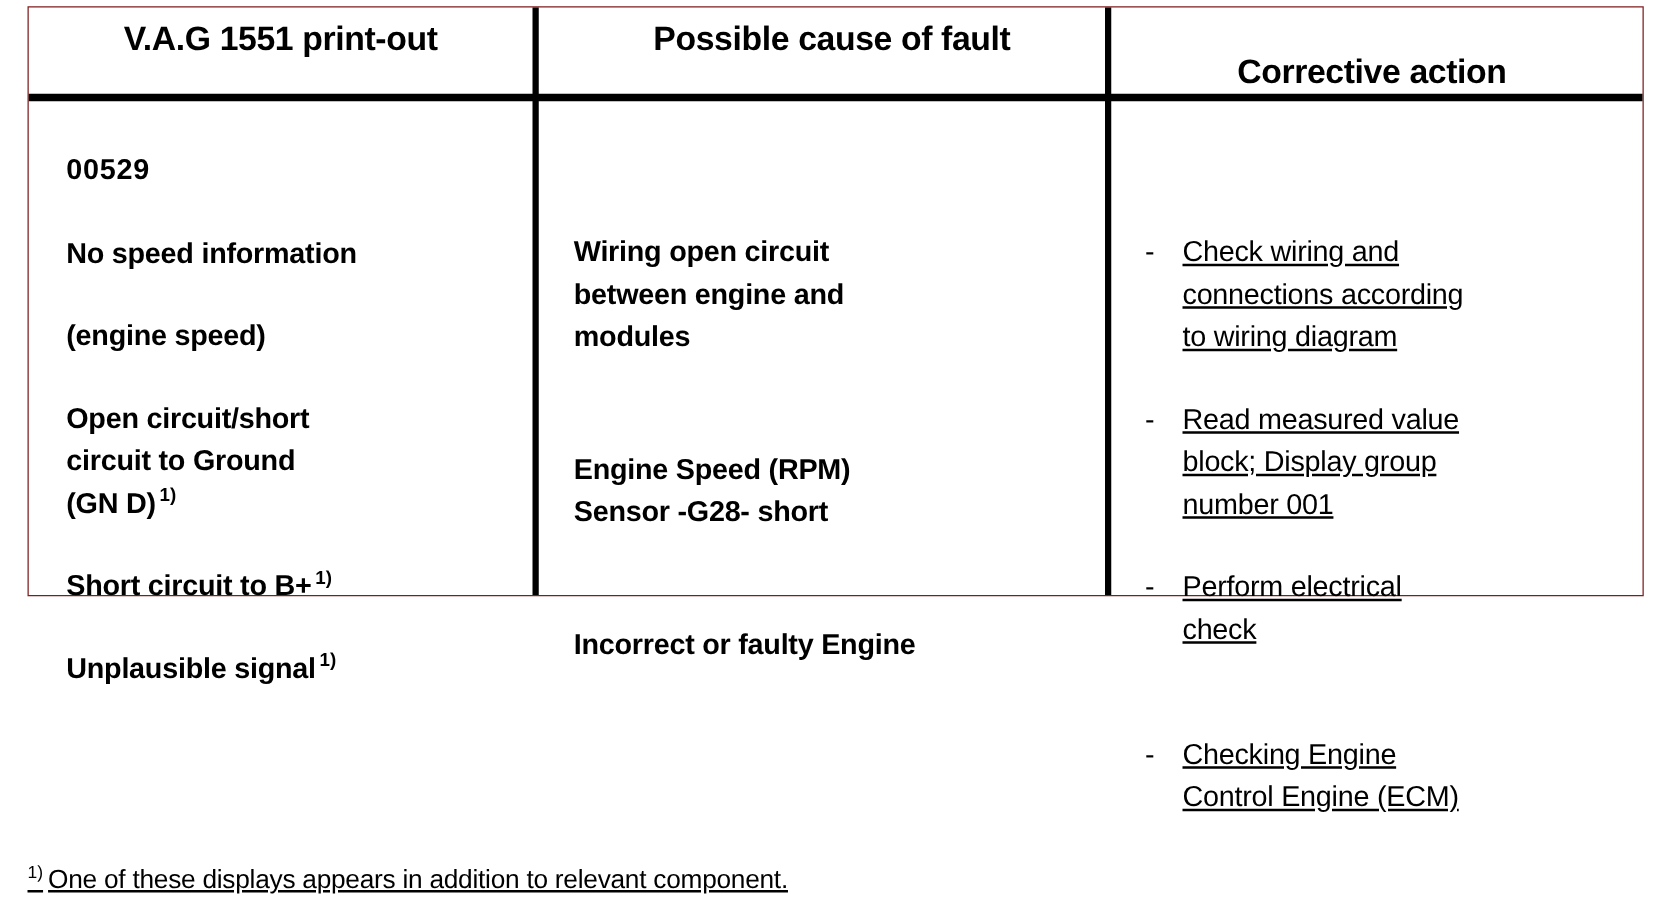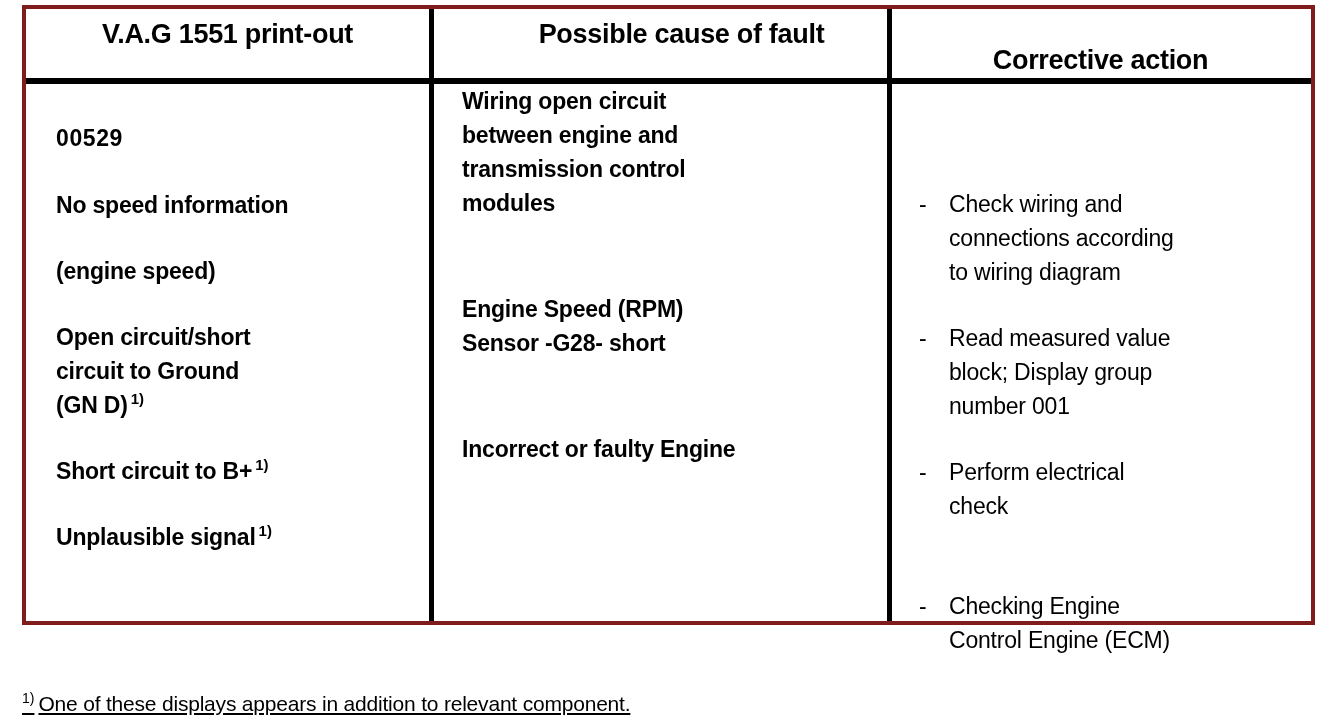--- a/index.html
+++ b/index.html
@@ -15,23 +15,23 @@
     color: #000000;
     overflow: hidden;
   }
 
   
   #fault-table {
     position: absolute;
     left: 22px;
     top: 5px;
     width: 1293px;
-    height: 620px;
+    height: 472px;
     box-sizing: border-box;
-    border: 4px solid #7f1d1d;
+    border: 1px solid #7f1d1d;
     border-collapse: collapse;
     background: #ffffff;
   }
 
   .table-inner {
     position: absolute;
     inset: 0;
   }
 
   
@@ -71,35 +71,35 @@
     align-items: flex-start;
     justify-content: center;
     padding-top: 10px;
     box-sizing: border-box;
     font-weight: bold;
     font-size: 27px;
     letter-spacing: -0.3px;
     white-space: nowrap;
   }
   .header-cell.h1 { left: 0px;   width: 403px; }
-  .header-cell.h2 { left: 429px; width: 453px; border-radius: 11px; }
+  .header-cell.h2 { left: 416px; width: 453px; border-radius: 11px; }
   .header-cell.h3 { left: 866px; width: 417px; margin-top: 26px; }
 
   
   .body-cell {
     position: absolute;
     top: 75px;
     bottom: 0;
     box-sizing: border-box;
     font-size: 23px;
     line-height: 34px;
     letter-spacing: -0.2px;
   }
   .body-cell.c1 { left: 16px;   width: 403px; padding-left: 14px; padding-top: 37px; }
-  .body-cell.c2 { left: 408px; width: 453px; padding-left: 28px; }
+  .body-cell.c2 { left: 408px; width: 453px; padding-left: 28px; padding-top: 103px; }
   .body-cell.c3 { left: 866px; width: 417px; padding-left: 27px; padding-top: 103px; }
 
   .code-line {
     font-weight: bold;
     font-size: 23px;
     letter-spacing: 0.6px;
     margin: 0 0 0 0;
     line-height: 34px;
   }
 
@@ -125,21 +125,21 @@
   
   .bullet-item {
     position: relative;
     padding-left: 30px;
   }
   .bullet-item .dash {
     position: absolute;
     left: 0;
     top: 0;
   }
-  .bullet-item .ln { display: block; white-space: nowrap; }
+  .bullet-item .ln { display: block; white-space: nowrap; text-decoration: underline; }
 
   
   #footnote {
     position: absolute;
     left: 22px;
     top: 690px;
     font-size: 21px;
     line-height: 28px;
     letter-spacing: -0.2px;
     white-space: nowrap;
@@ -203,21 +203,20 @@
         <span class="ln"><span>Unplausible signal</span><sup class="fn">1)</sup></span>
       </div>
 
     </div>
 
     <div class="body-cell c2">
 
       <div class="blk">
         <span class="ln">Wiring open circuit</span>
         <span class="ln">between engine and</span>
-        <span class="ln">transmission control</span>
         <span class="ln">modules</span>
       </div>
 
       <div class="gap-xl"></div>
 
       <div class="blk">
         <span class="ln">Engine Speed (RPM)</span>
         <span class="ln">Sensor -G28- short</span>
       </div>
 

